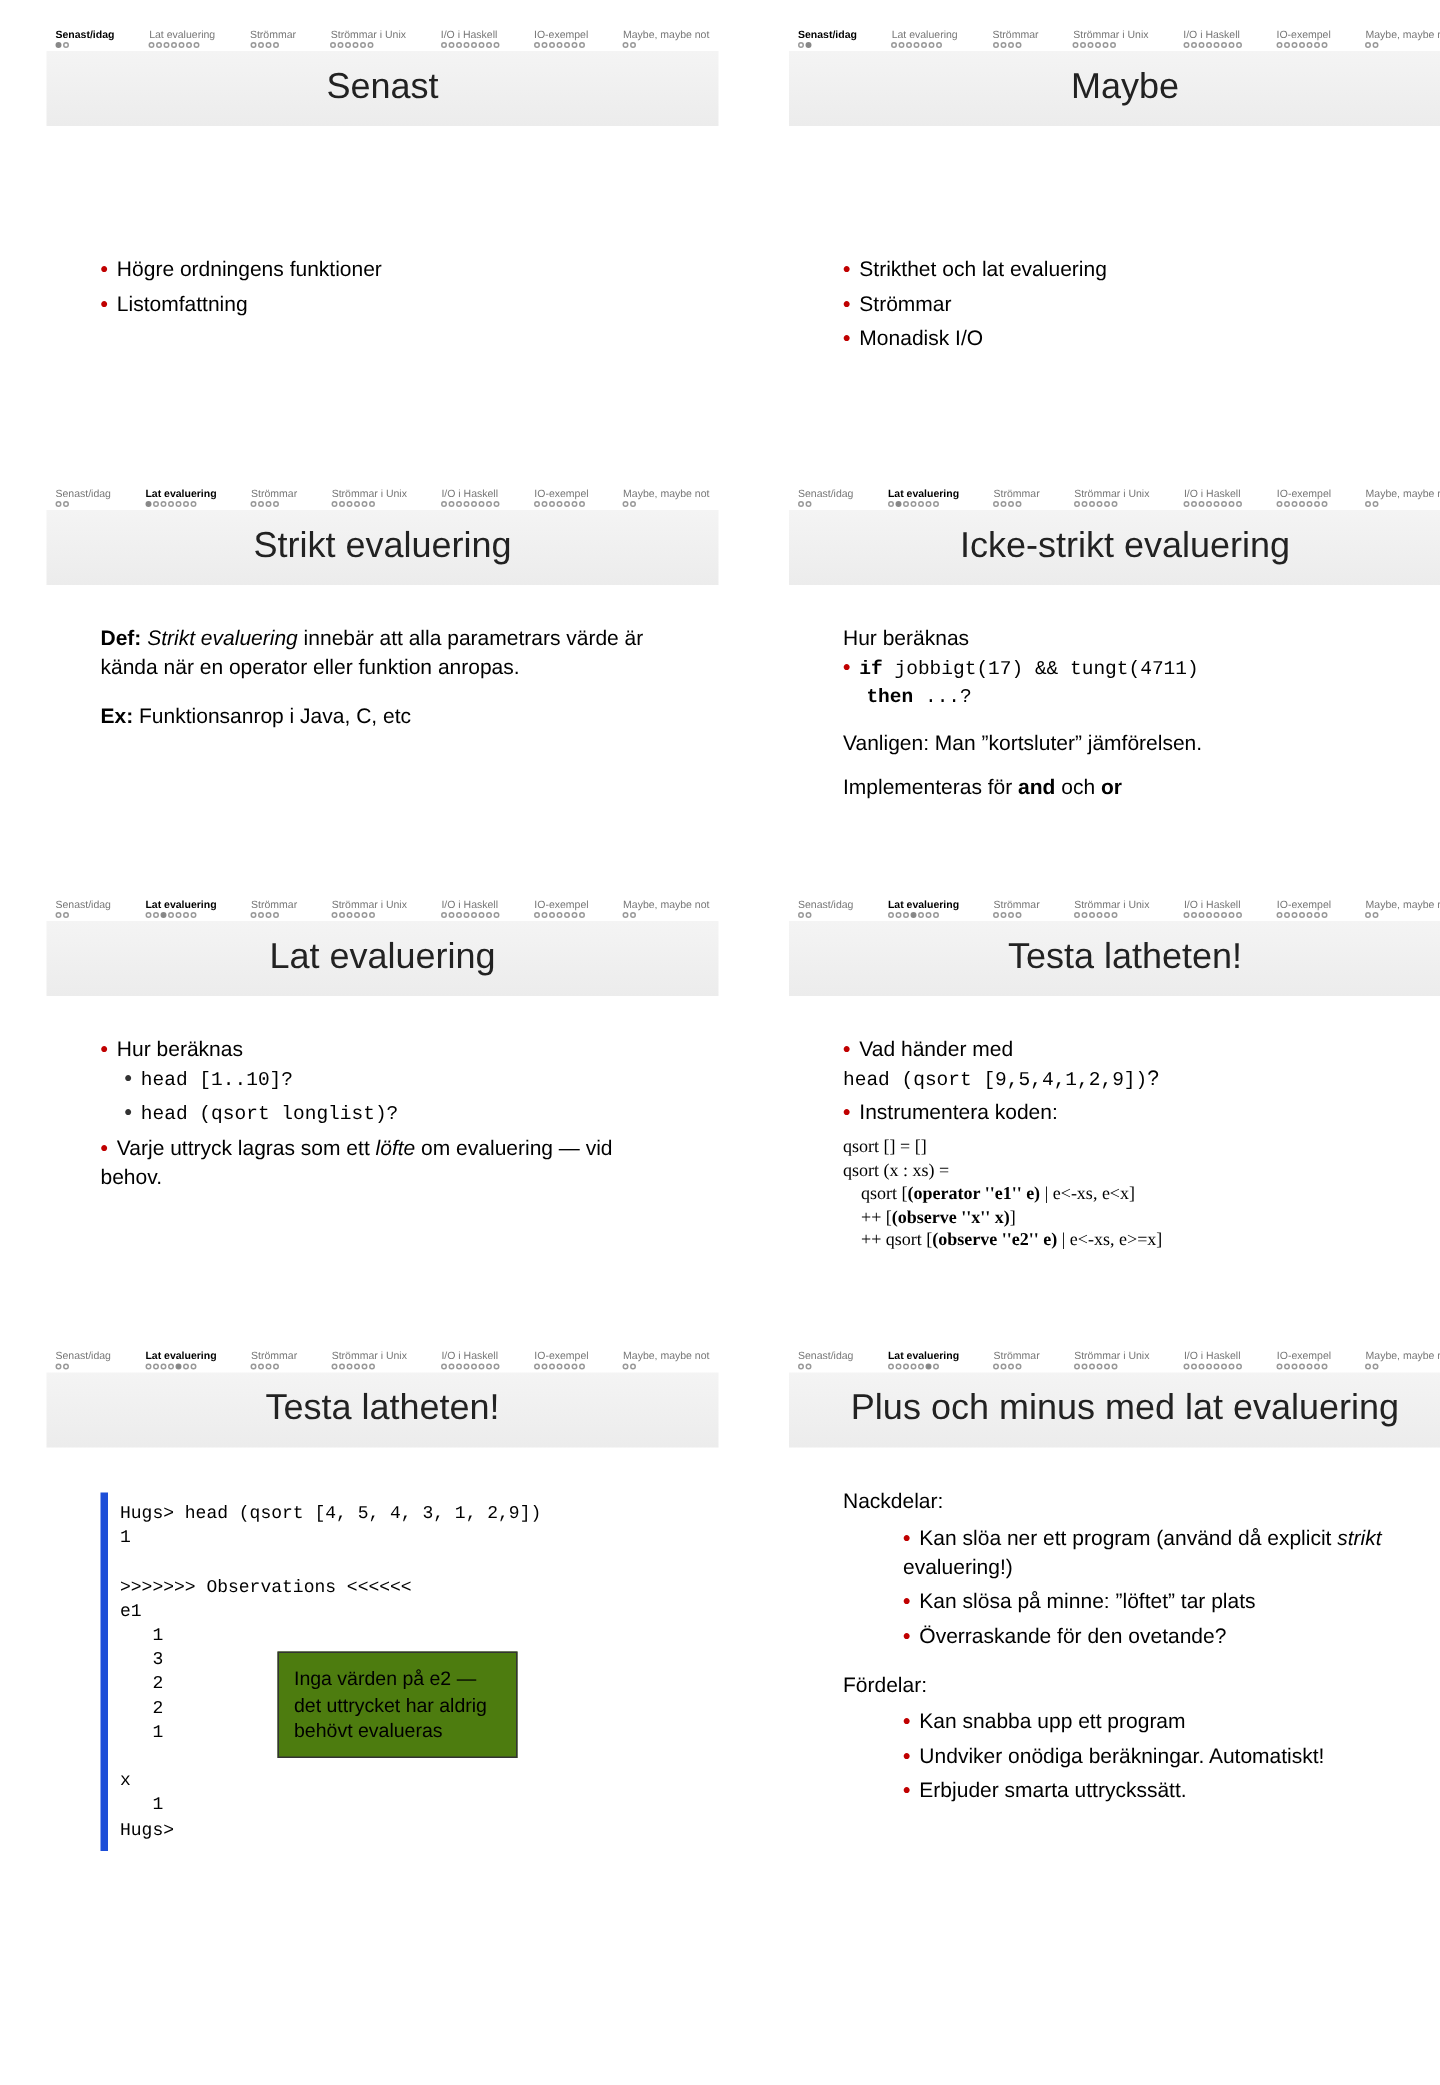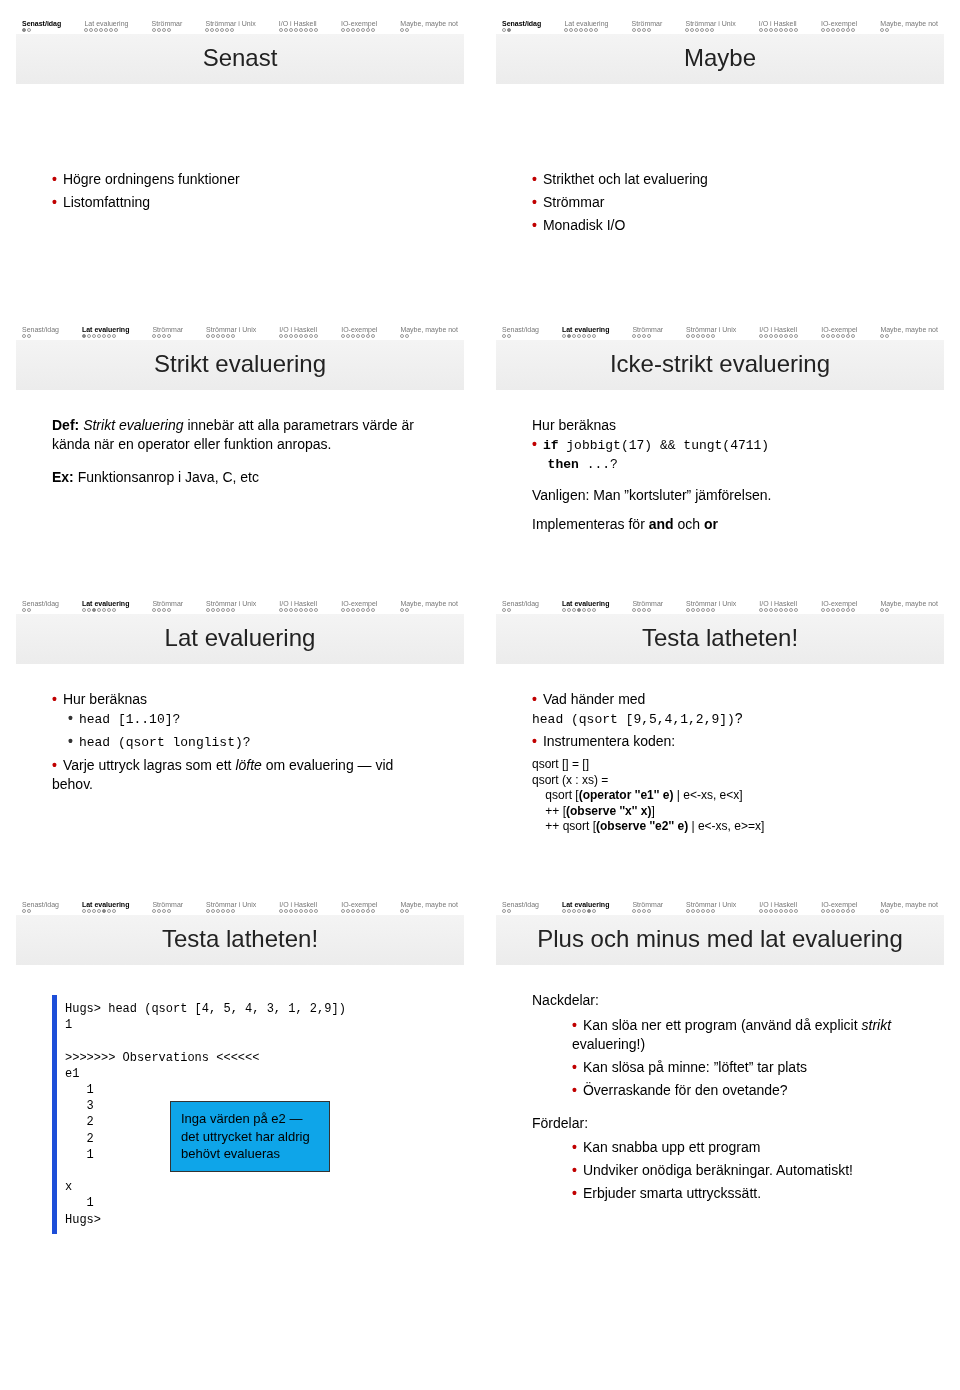--- a/index.html
+++ b/index.html
@@ -12,20 +12,21 @@
   }
   .grid {
     display: grid;
     grid-template-columns: 1fr 1fr;
     gap: 0;
   }
   .slide {
     width: 480px;
     padding: 16px;
     position: relative;
+    margin-left: 15px;
   }
   .nav {
     display: flex;
     gap: 8px;
     padding: 4px 6px 2px 6px;
     font-size: 7px;
     color: #777;
     flex-wrap: nowrap;
     justify-content: space-between;
   }
@@ -67,38 +68,38 @@
   ul.bullets li { margin-bottom: 4px; }
   ul.sub { margin-left: 16px; list-style: none; }
   ul.sub li::before { content: "•"; color:#333; margin-right:6px; }
   .def { margin-bottom: 14px; }
   .def b { font-weight: bold; }
   code, .mono {
     font-family: "Courier New", monospace;
     font-size: 13px;
   }
   pre.mono {
-    font-family: Liberation Sans, sans-serif;
+    font-family: Liberation Serif, serif;
     font-size: 12px;
     white-space: pre;
     line-height: 1.3;
   }
   .codeblock {
     border-left: 5px solid #1d4ed8;
     padding: 6px 8px;
     font-family: "Courier New", monospace;
     font-size: 12px;
     white-space: pre;
     line-height: 1.35;
     margin-top: 4px;
   }
   .note-box {
     position: absolute;
     border: 1px solid #333;
-    background: #0ea5e9;
+    background: #4d7c0f;
     padding: 8px 10px;
     font-size: 13px;
     width: 160px;
   }
   .em { font-style: italic; }
 </style>
 </head>
 <body>
 
 <div class="grid" id="grid">

